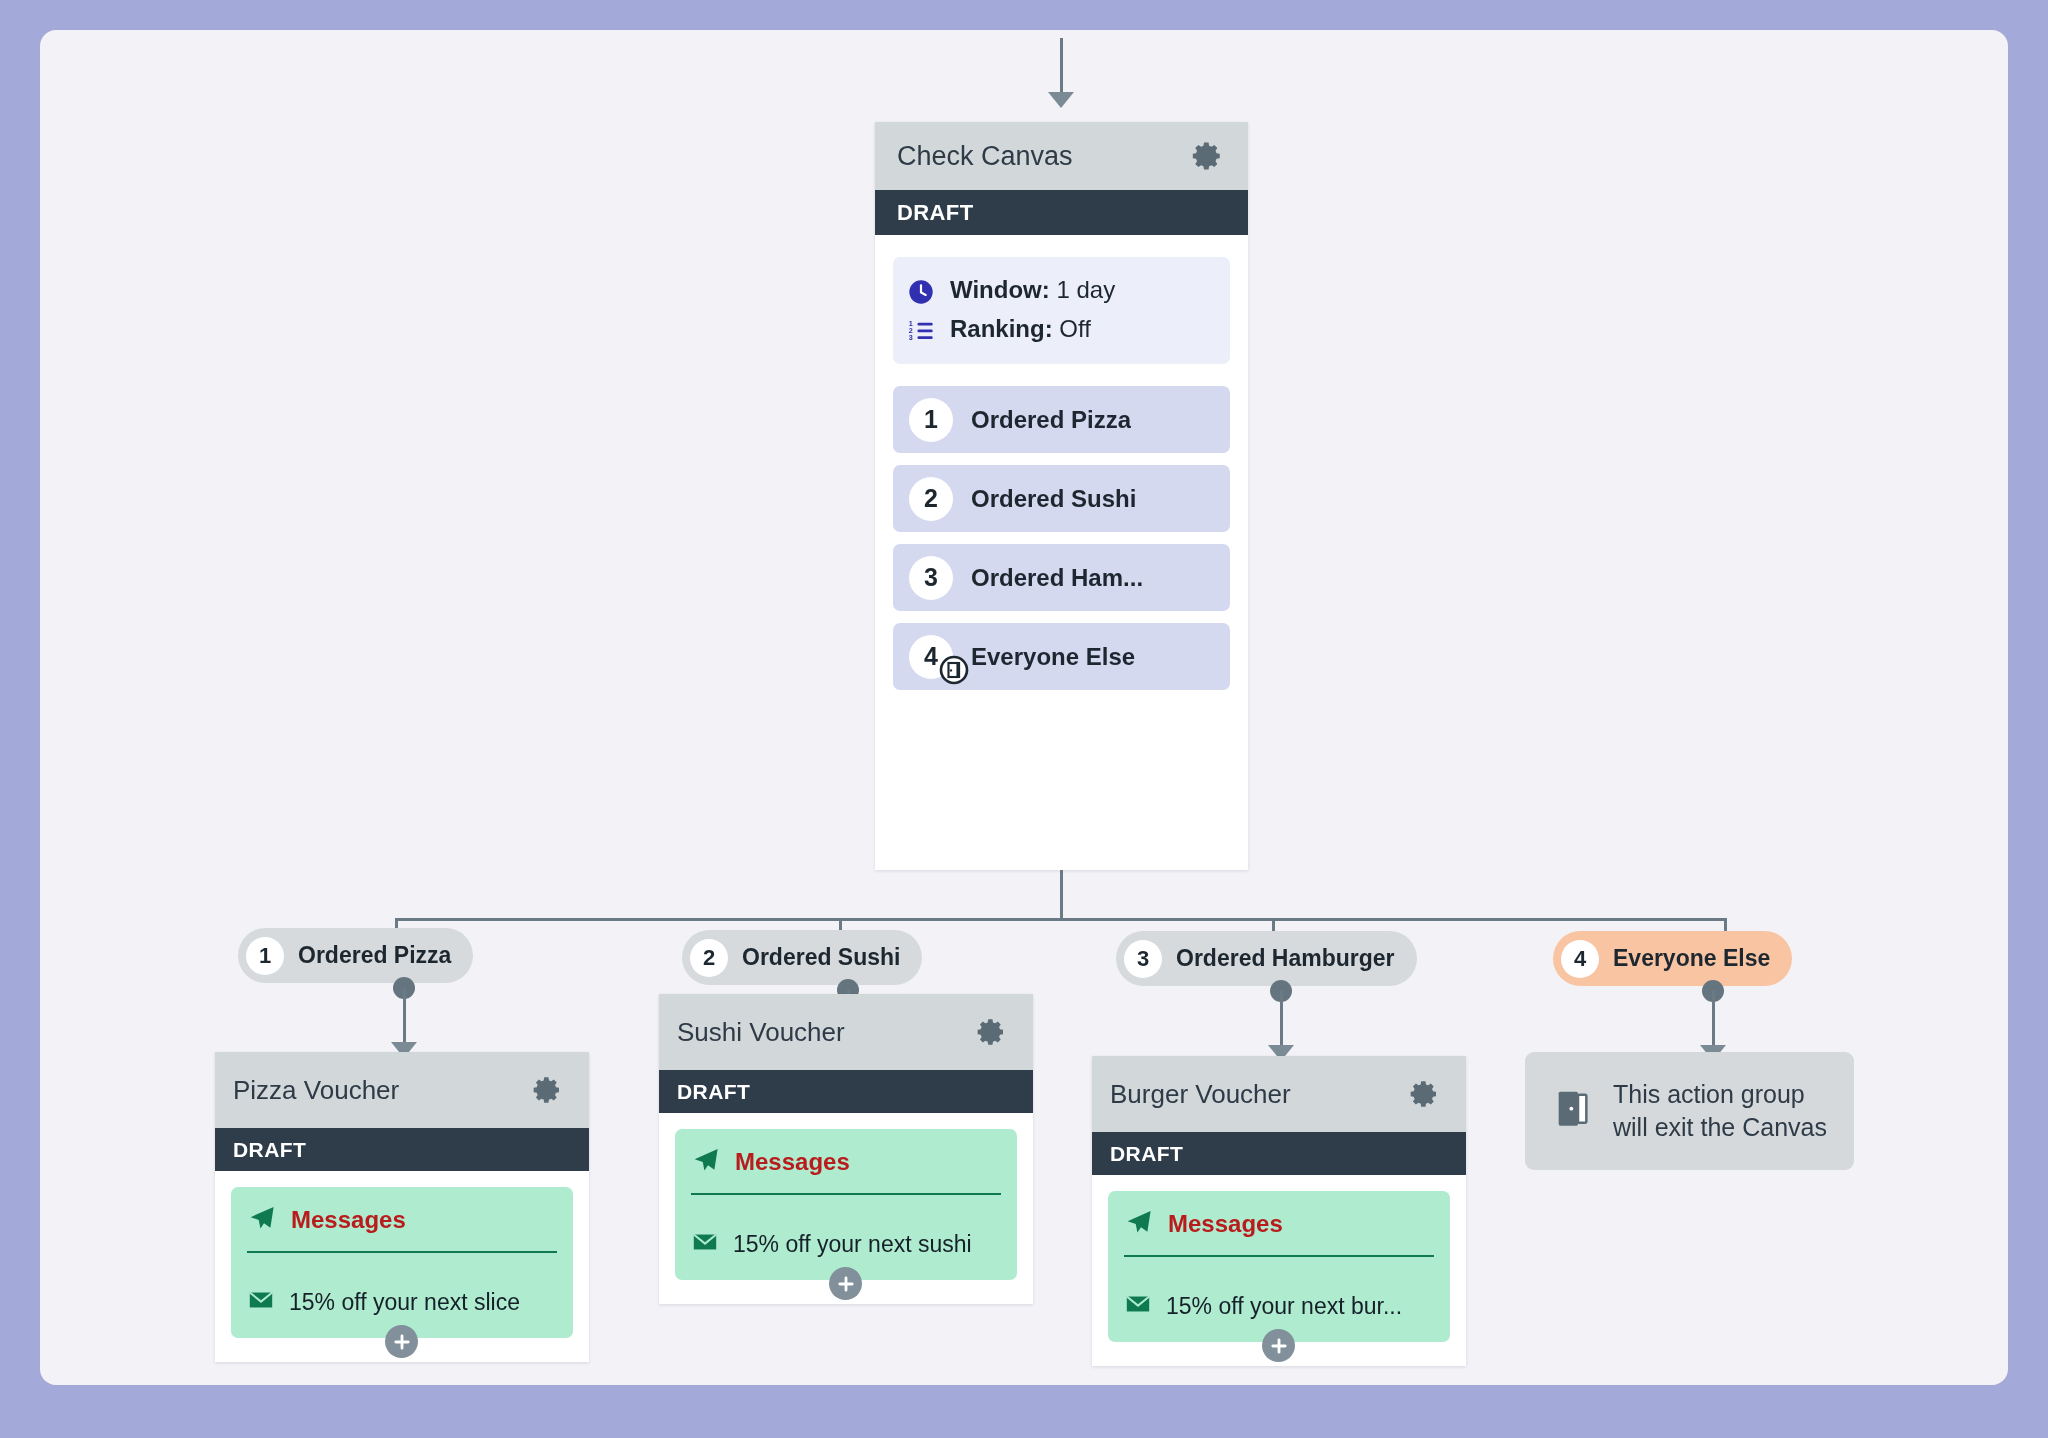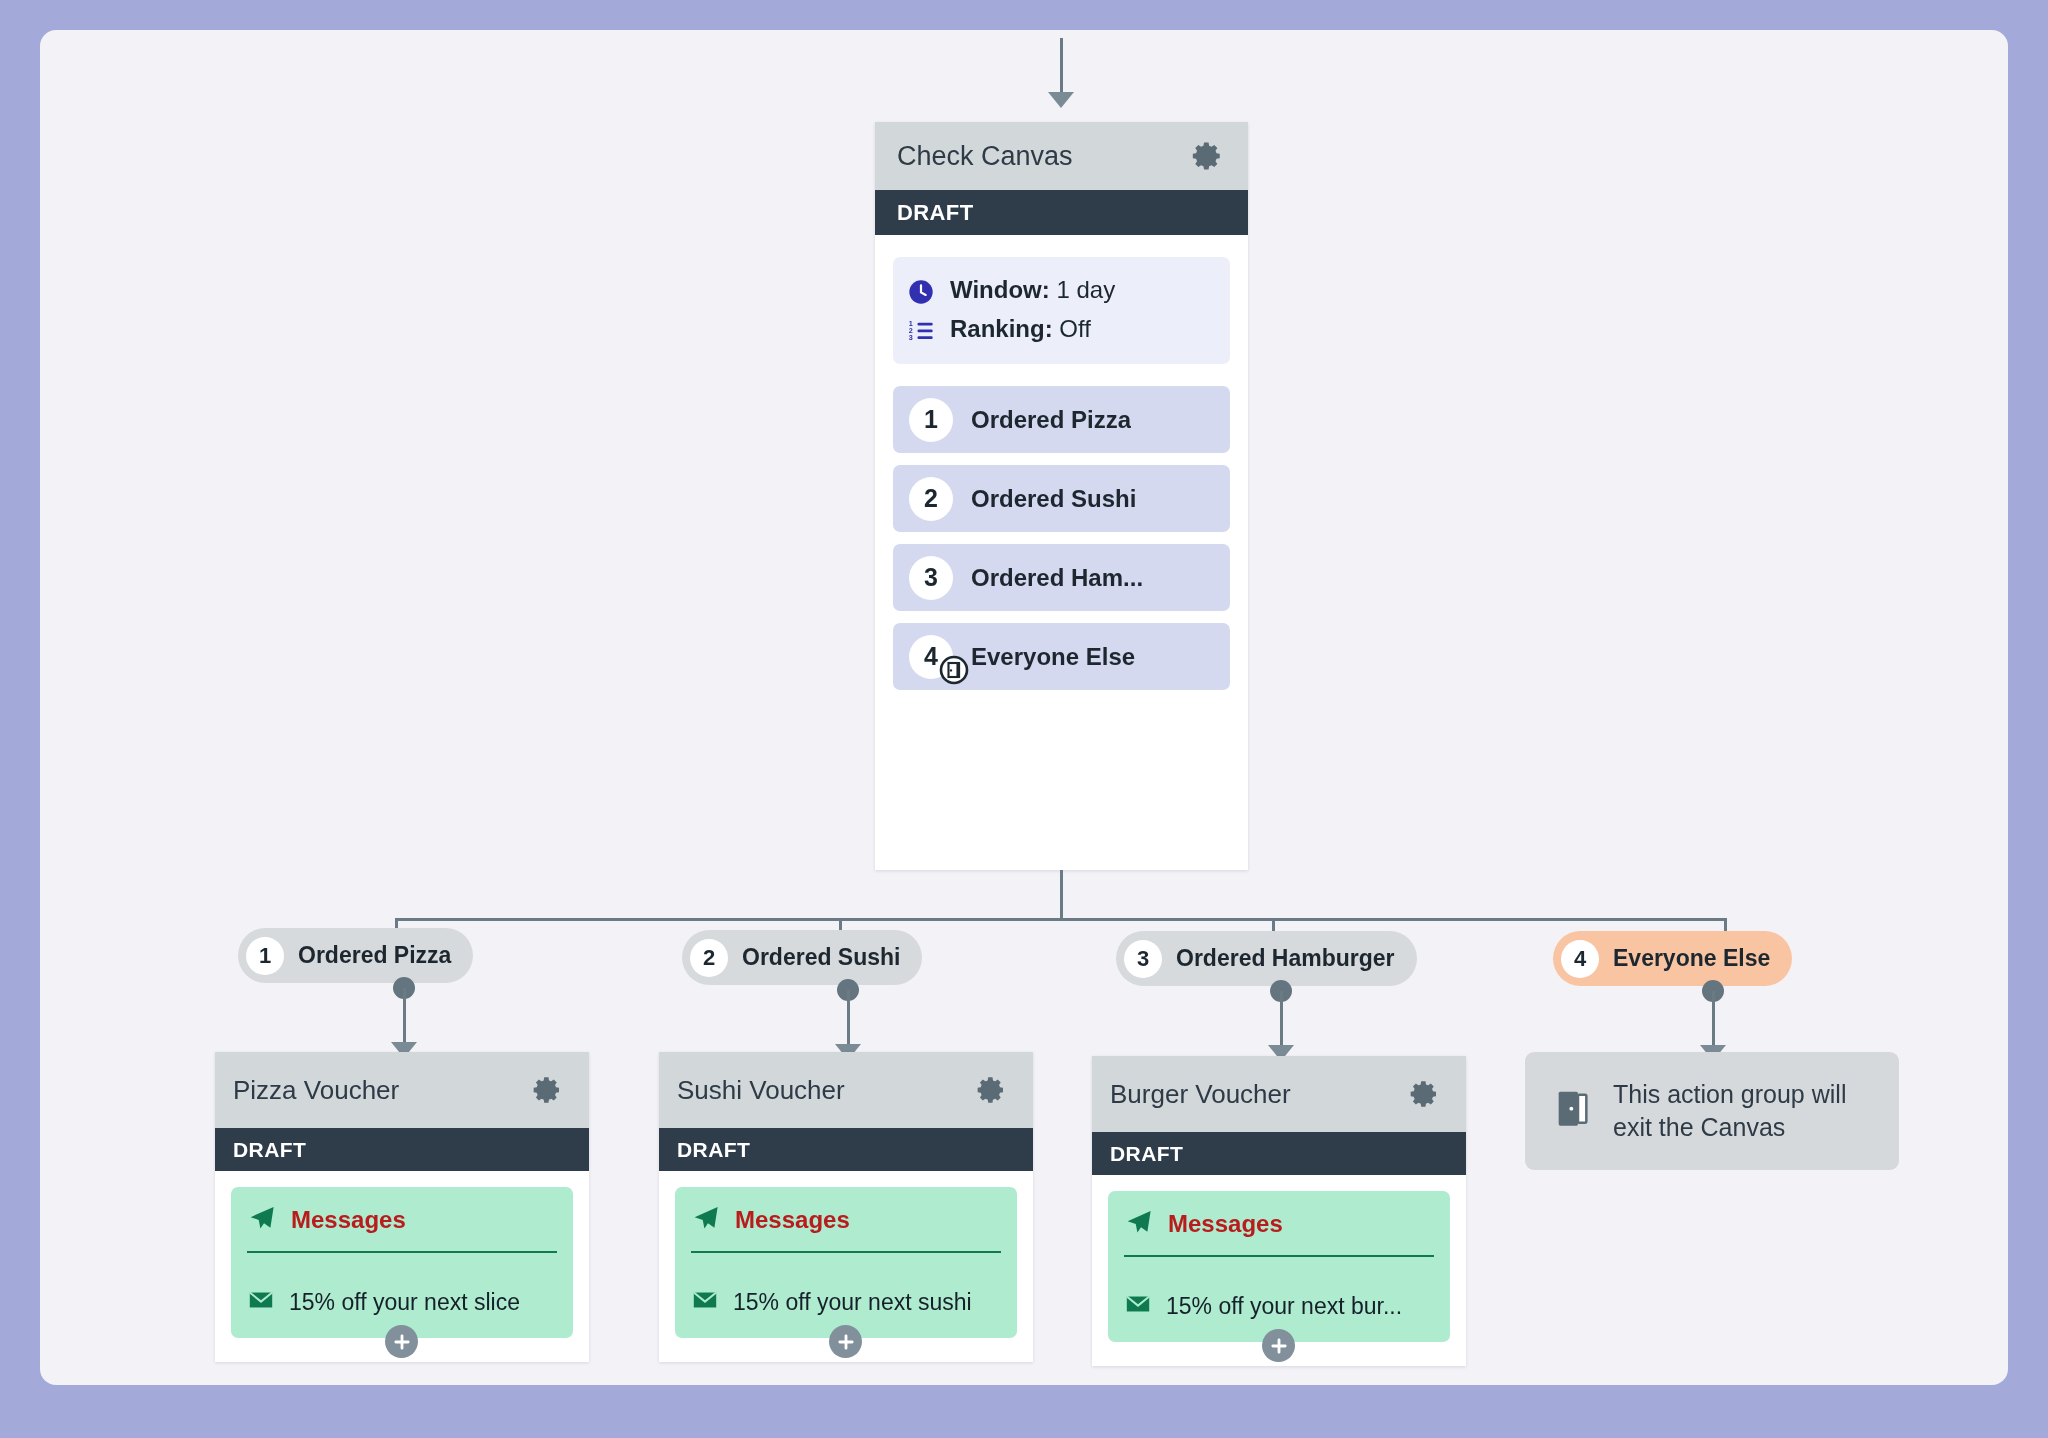--- a/index.html
+++ b/index.html
@@ -246,21 +246,21 @@
     align-items: center;
     justify-content: center;
     line-height: 0;
   }
 
   
   #exit-note {
     position: absolute;
     left: 1485px;
     top: 1022px;
-    width: 374px;
+    width: 329px;
     height: 118px;
     background: #d5d9dc;
     border-radius: 9px;
     display: flex;
     align-items: center;
     gap: 20px;
     padding: 0 26px 0 28px;
   }
   #exit-note .txt {
     font-size: 25px;
@@ -426,21 +426,21 @@
           </div>
         </div>
       </div>
       <div class="plus-btn" style="left:170px; top:273px;">
         <svg width="20" height="20" viewBox="0 0 24 24" aria-hidden="true">
           <path d="M12 4.6v14.8M4.6 12h14.8" stroke="#ffffff" stroke-width="3.4" stroke-linecap="round"></path>
         </svg>
       </div>
     </div>
 
-    <div class="node voucher" style="left:619px; top:1022px;">
+    <div class="node voucher" style="left:619px; top:964px;">
       <div class="node-head">
         <div class="node-title">Sushi Voucher</div>
         <span class="gear">
           <svg width="32" height="32" viewBox="0 0 24 24" fill="#5b6b76" aria-hidden="true">
             <path d="M12 8.2A3.8 3.8 0 1 0 12 15.8 3.8 3.8 0 0 0 12 8.2zm0 6.1a2.3 2.3 0 1 1 0-4.6 2.3 2.3 0 0 1 0 4.6z"></path>
             <path d="M21 13.6v-3.2l-2.3-.4a7 7 0 0 0-.7-1.7l1.3-1.9-2.2-2.2-1.9 1.3a7 7 0 0 0-1.7-.7L13.1 2.5H9.9l-.4 2.3a7 7 0 0 0-1.7.7L5.9 4.2 3.7 6.4l1.3 1.9a7 7 0 0 0-.7 1.7l-2.3.4v3.2l2.3.4c.16.6.4 1.17.7 1.7l-1.3 1.9 2.2 2.2 1.9-1.3c.53.3 1.1.54 1.7.7l.4 2.3h3.2l.4-2.3c.6-.16 1.17-.4 1.7-.7l1.9 1.3 2.2-2.2-1.3-1.9c.3-.53.54-1.1.7-1.7l2.3-.4z"></path>
           </svg>
         </span>
       </div>
       <div class="node-status">DRAFT</div>

